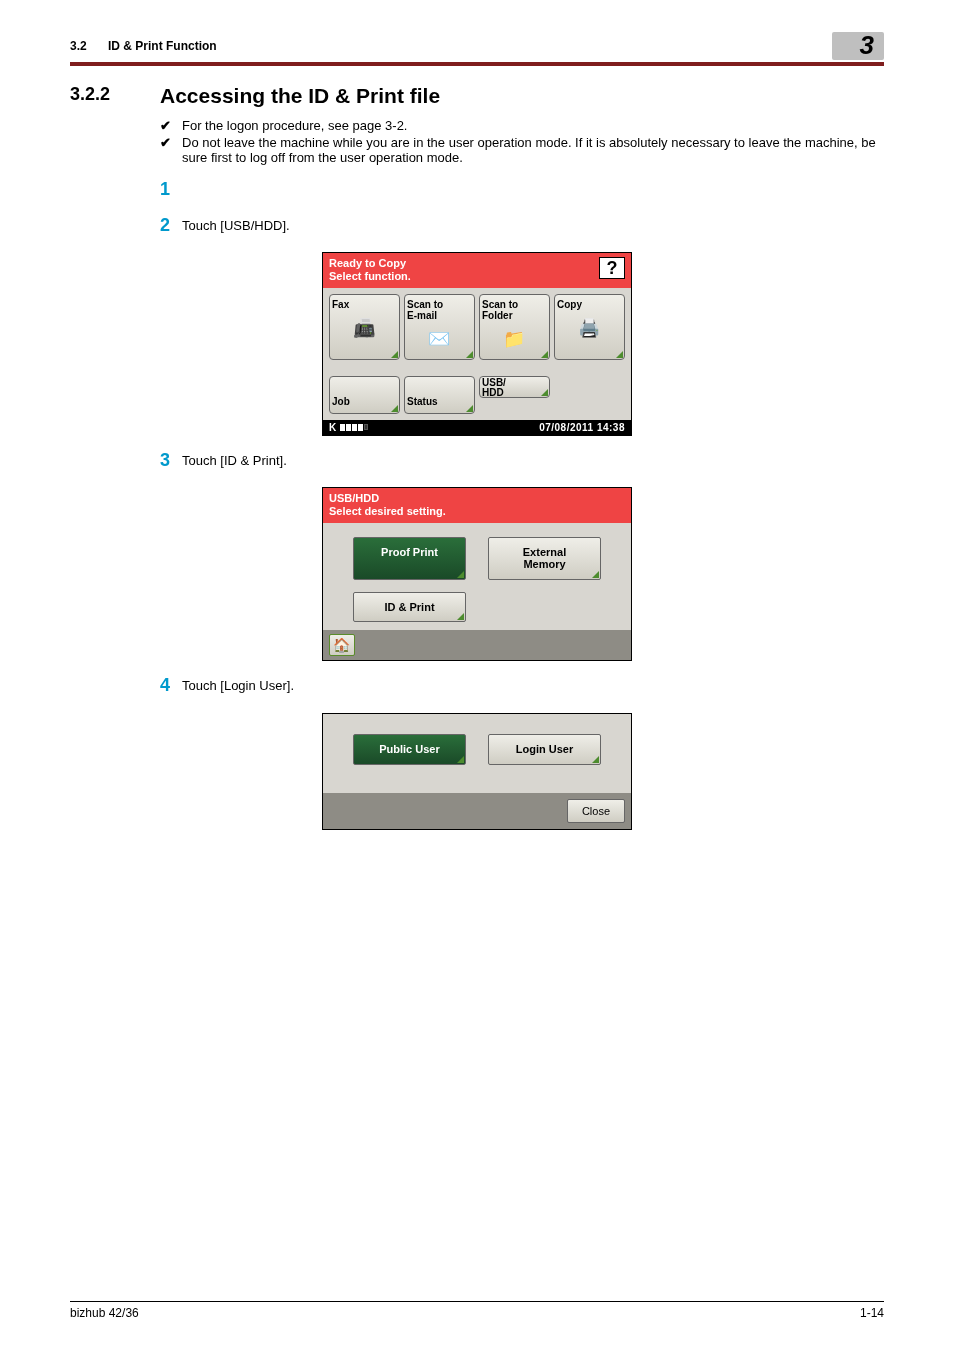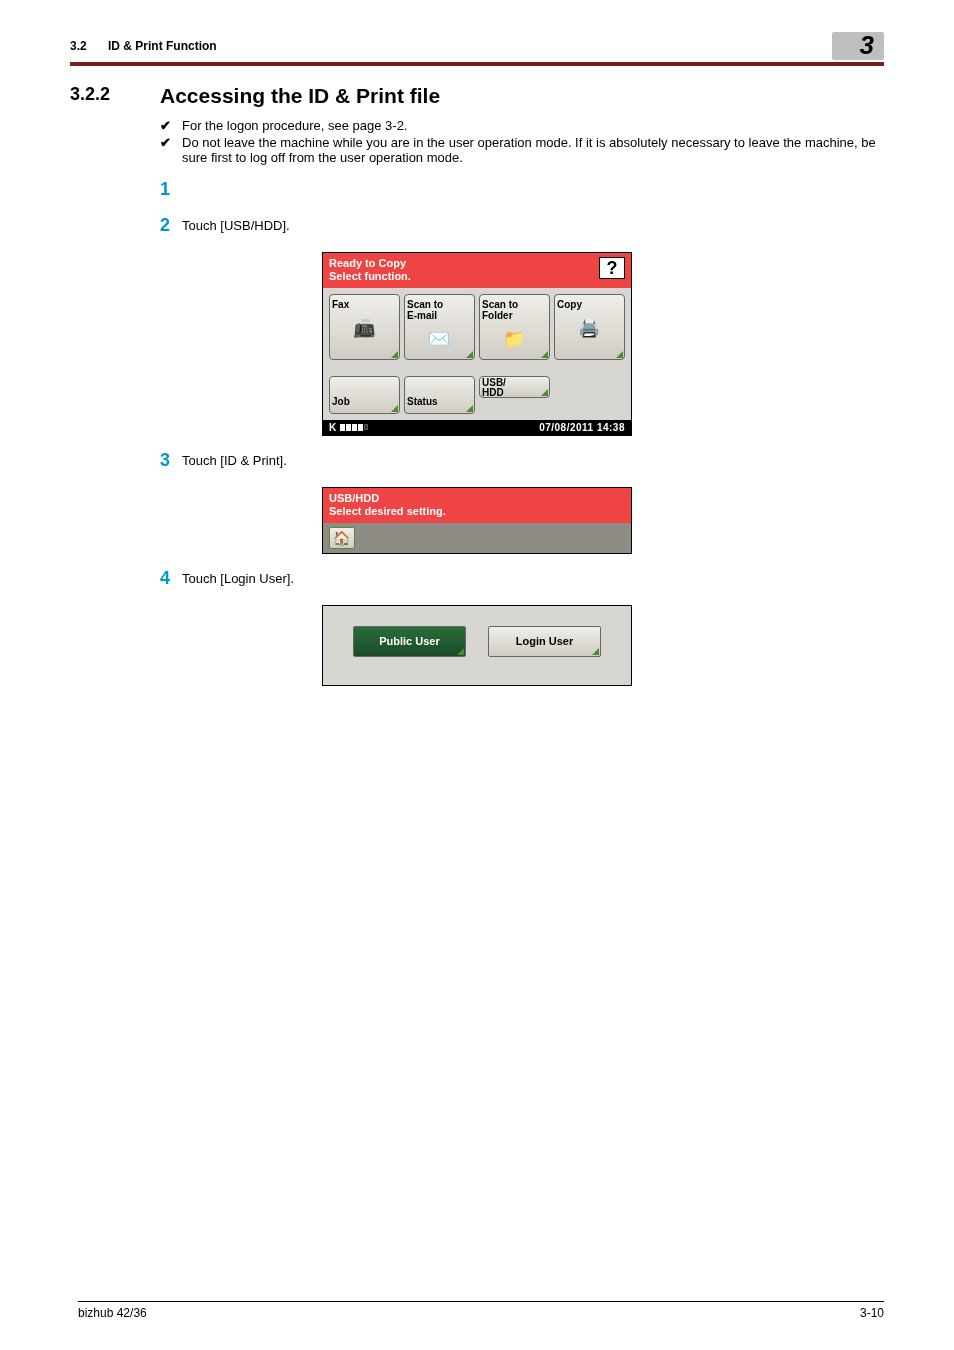--- a/index.html
+++ b/index.html
@@ -256,21 +256,21 @@
       background: linear-gradient(#efeee8, #cfcdc3);
       border: 1px solid #666;
       border-radius: 2px;
       font-size: 11px;
       padding: 5px 14px;
       font-weight: normal;
     }
     .page-footer {
       position: absolute;
       bottom: 30px;
-      left: 78px;
+      left: 70px;
       right: 70px;
       border-top: 1px solid #000;
       padding-top: 4px;
       display: flex;
       justify-content: space-between;
       font-size: 12px;
     }
   </style>
 </head>
 <body>
@@ -378,20 +378,36 @@
       <span class="step-text">Touch [ID &amp; Print].</span>
     </div>
   </div>
 
   <div class="screen-wrap">
     <div class="lcd">
       <div class="lcd-dark">
         <div class="lcd-dark-title">USB/HDD</div>
         <div class="lcd-dark-sub">Select desired setting.</div>
       </div>
+      <div class="lcd-settings-body">
+        <div class="lcd-btn-med selected">
+          <span>Proof Print</span>
+          <div class="lcd-corner"></div>
+        </div>
+        <div class="lcd-btn-med">
+          <span style="white-space:pre-line">External
+Memory</span>
+          <div class="lcd-corner"></div>
+        </div>
+        <div class="lcd-btn-med">
+          <span>ID &amp; Print</span>
+          <div class="lcd-corner"></div>
+        </div>
+        <div></div>
+      </div>
       <div class="lcd-bottom-bar">
         <div class="home-icon">🏠</div>
       </div>
     </div>
   </div>
 
   <div class="body-indent">
     <div class="step-row">
       <span class="num-step">4</span>
       <span class="step-text">Touch [Login User].</span>
@@ -403,21 +419,24 @@
       <div class="lcd-user-body">
         <div class="lcd-btn-med selected">
           <span>Public User</span>
           <div class="lcd-corner"></div>
         </div>
         <div class="lcd-btn-med">
           <span>Login User</span>
           <div class="lcd-corner"></div>
         </div>
       </div>
+      <div class="lcd-close-row">
+        <div class="close-btn">Close</div>
+      </div>
     </div>
   </div>
 
   <div class="page-footer">
     <span>bizhub 42/36</span>
-    <span>3-10</span>
+    <span>1-14</span>
   </div>
 
 </div>
 
 </body></html>

